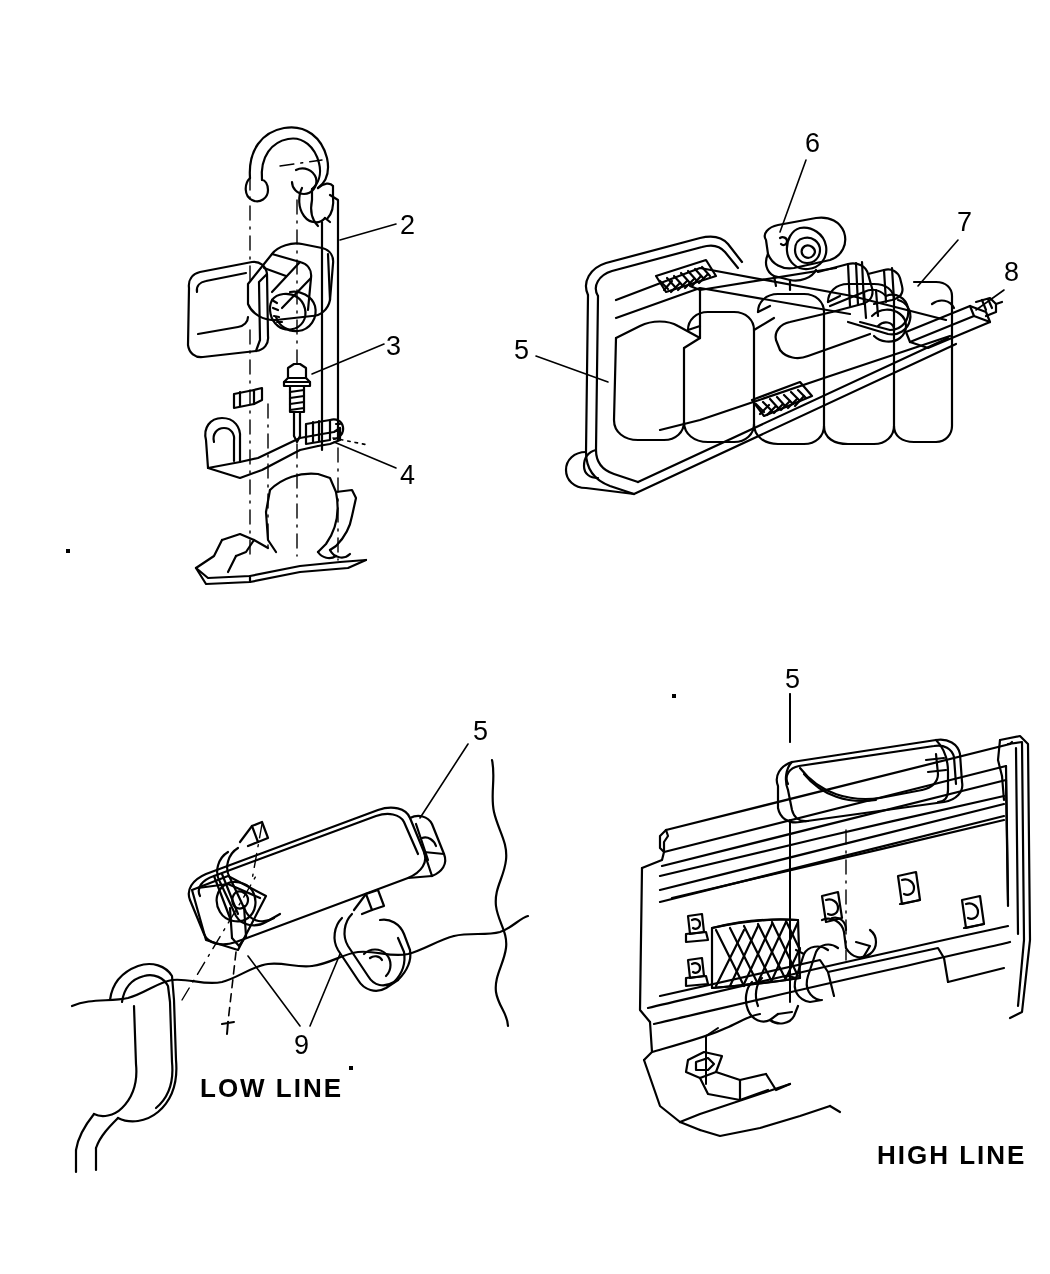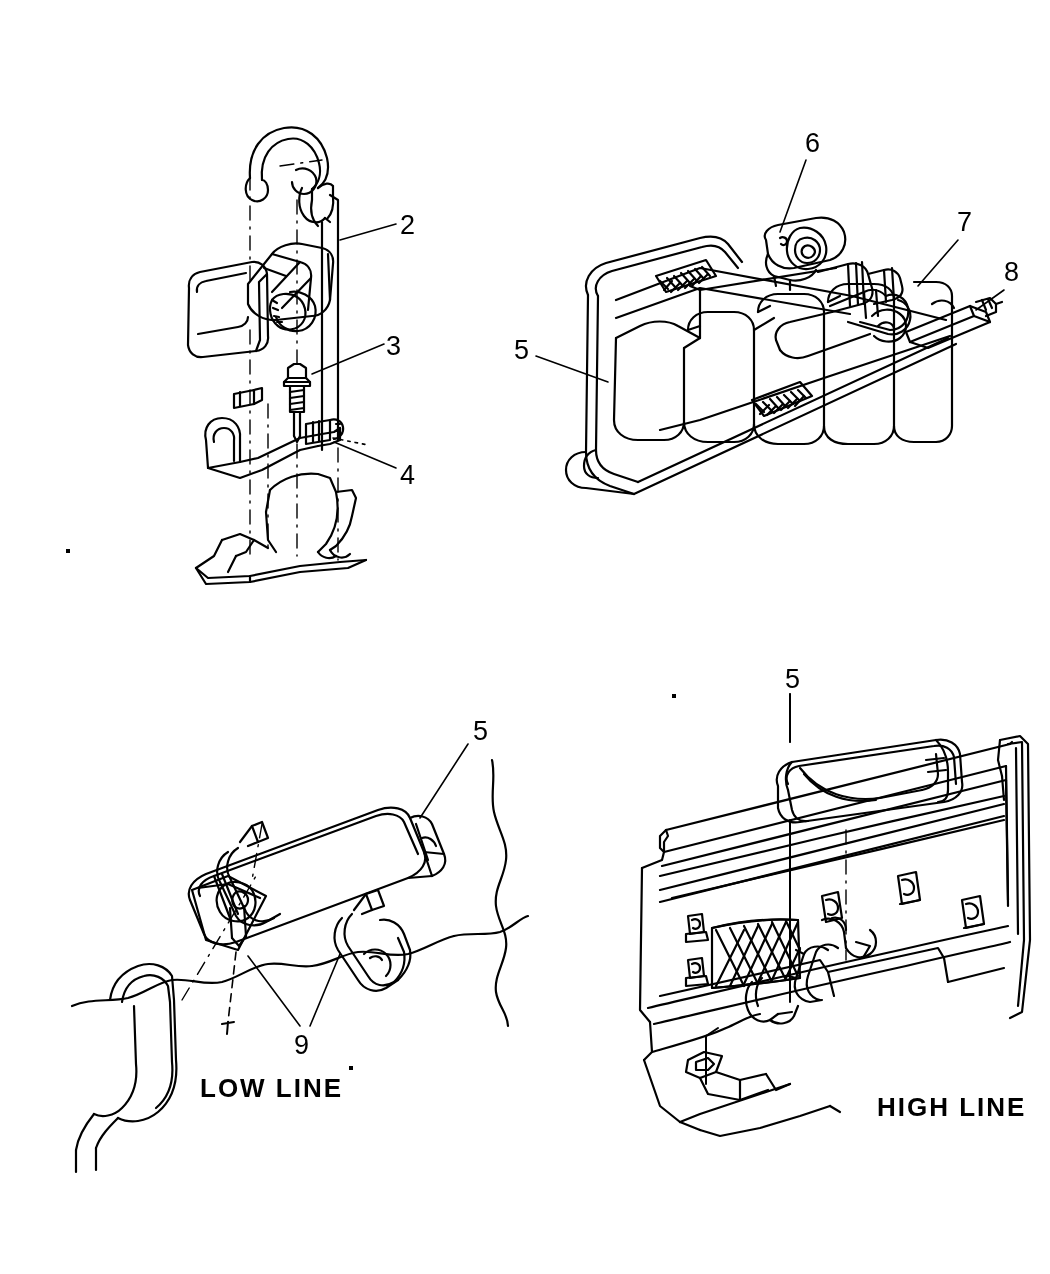--- a/index.html
+++ b/index.html
@@ -562,16 +562,16 @@
     <span class="callout" style="left:400px; top:462px;">4</span>
     <span class="callout" style="left:514px; top:337px;">5</span>
     <span class="callout" style="left:805px; top:130px;">6</span>
     <span class="callout" style="left:957px; top:209px;">7</span>
     <span class="callout" style="left:1004px; top:259px;">8</span>
     <span class="callout" style="left:473px; top:718px;">5</span>
     <span class="callout" style="left:294px; top:1032px;">9</span>
     <span class="callout" style="left:785px; top:666px;">5</span>
 
     <span class="view-label" style="left:200px; top:1073px;">LOW LINE</span>
-    <span class="view-label" style="left:877px; top:1092px;">HIGH LINE</span>
+    <span class="view-label" style="left:877px; top:1140px;">HIGH LINE</span>
   </div>
 
 </div>
 
 </body></html>

